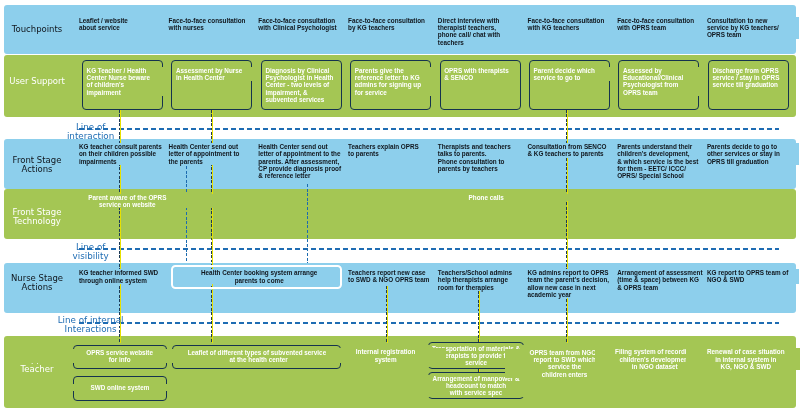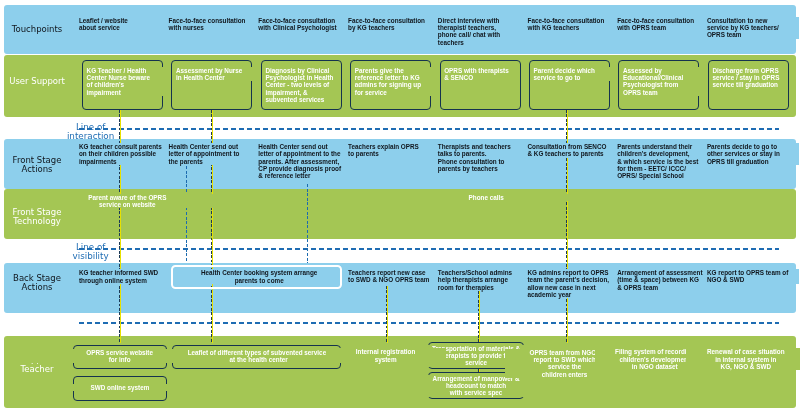--- a/index.html
+++ b/index.html
@@ -63,32 +63,34 @@
 <div class="band green" style="left:4.0px;top:189.2px;width:792.0px;height:49.6px"></div>
 <div class="band blue" style="left:4.0px;top:263.0px;width:792.0px;height:49.6px"></div>
 <div class="band green" style="left:4.0px;top:336.0px;width:792.0px;height:71.5px"></div>
 
 <div class="rowlabel dark" style="left:2.0px;top:25.4px;width:70.0px">Touchpoints</div>
 <div class="rowlabel light" style="left:2.0px;top:76.5px;width:70.0px">User Support</div>
 <div class="rowlabel dark" style="left:2.0px;top:156.2px;width:70.0px">Front Stage
 Actions</div>
 <div class="rowlabel light" style="left:2.0px;top:208.2px;width:70.0px">Front Stage
 Technology</div>
-<div class="rowlabel dark" style="left:2.0px;top:273.9px;width:70.0px">Back Stage
+<div class="rowlabel dark" style="left:2.0px;top:273.9px;width:70.0px">Nurse Stage
 Actions</div>
 <div class="rowlabel light" style="left:2.0px;top:355.3px;width:70.0px">Support
 Teacher</div>
 
 <div class="hline" style="left:78.8px;top:128.0px;width:700.4px"></div>
 <div class="divlabel" style="left:-1.4px;top:123.1px;width:88.0px">Line of
 interaction</div>
 <div class="hline" style="left:78.8px;top:248.0px;width:700.4px"></div>
 <div class="divlabel" style="left:-1.4px;top:243.1px;width:88.0px">Line of
 visibility</div>
 <div class="hline" style="left:78.8px;top:322.0px;width:700.4px"></div>
+<div class="divlabel" style="left:-1.4px;top:315.9px;width:88.0px">Line of internal
+Interactions</div>
 
 <div class="txt onblue" style="left:78.9px;top:16.81px;width:92.0px">Leaflet / website
 about service</div>
 <div class="txt onblue" style="left:168.6px;top:16.81px;width:92.0px">Face-to-face consultation
 with nurses</div>
 <div class="txt onblue" style="left:258.3px;top:16.81px;width:92.0px">Face-to-face consultation
 with Clinical Psychologist</div>
 <div class="txt onblue" style="left:348.1px;top:16.81px;width:92.0px">Face-to-face consultation
 by KG teachers</div>
 <div class="txt onblue" style="left:437.8px;top:16.81px;width:92.0px">Direct interview with

